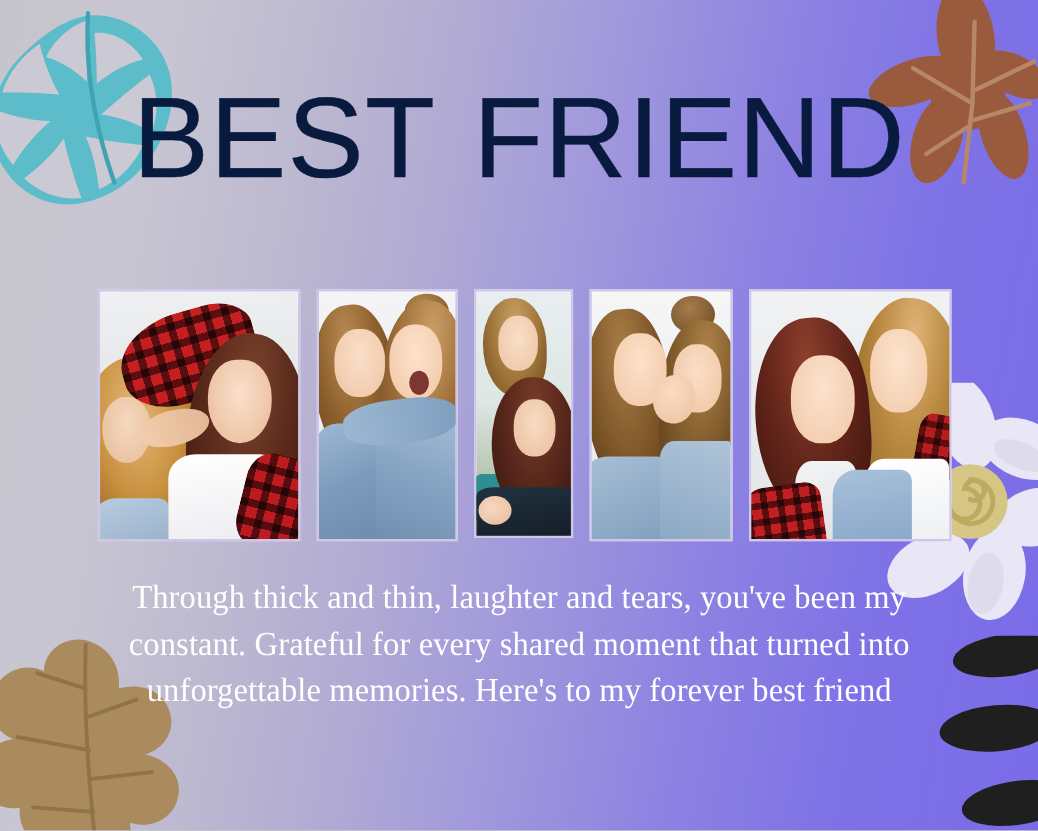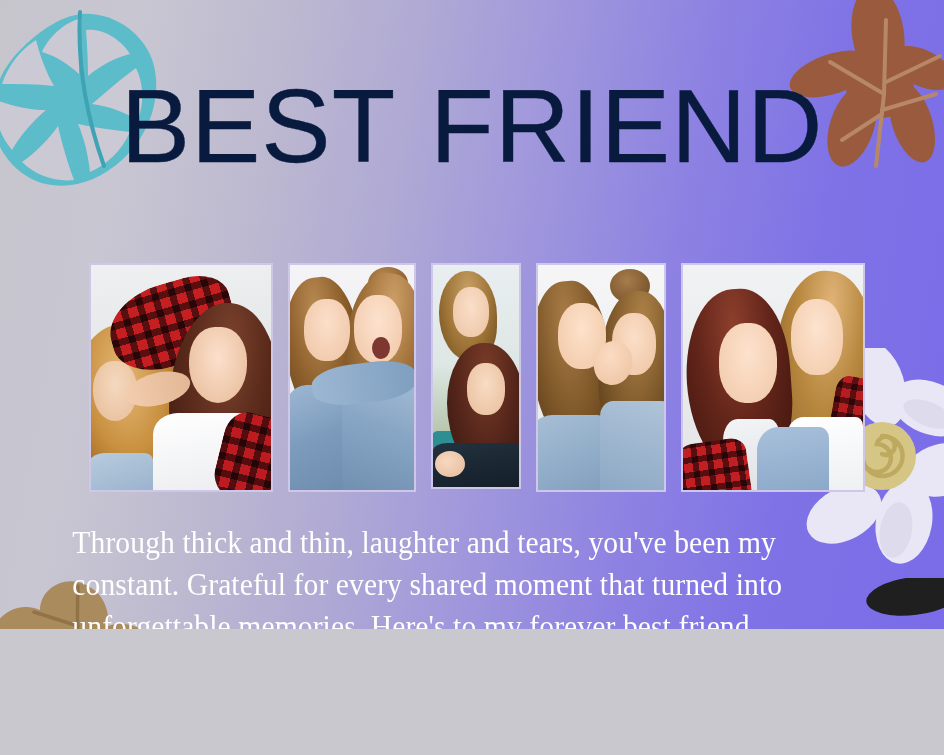--- a/index.html
+++ b/index.html
@@ -4,21 +4,21 @@
 <title>Best Friend Memories</title>
 <style>
   * { margin:0; padding:0; box-sizing:border-box; }
   html,body { width:944px; height:755px; overflow:hidden; }
   body {
     font-family:"Liberation Sans", sans-serif;
     background:#c9c8cf;
     position:relative;
   }
   #canvas {
-    position:absolute; left:0; top:0; width:944px; height:629px;
+    position:absolute; left:0; top:0; width:944px; height:755px;
     overflow:hidden;
     background:linear-gradient(100deg,
       #c6c5cc 0%,
       #c8c6d2 14%,
       #bcb8d0 28%,
       #b0aad4 40%,
       #a098dc 53%,
       #8d82e2 68%,
       #7f72e6 82%,
       #7a6ce8 100%);
@@ -217,21 +217,21 @@
   #photo-5 .plaid-r { left:150px; top:112px; width:40px; height:58px;
      background:
        repeating-linear-gradient(90deg, rgba(0,0,0,.5) 0 6px, rgba(0,0,0,0) 6px 15px),
        repeating-linear-gradient(0deg, rgba(0,0,0,.5) 0 6px, rgba(0,0,0,0) 6px 15px),
        #b51d21;
      border-radius:30% 24% 18% 20%; transform:rotate(10deg); }
 
   
   #body-text {
     position:absolute; left:60px; top:522px; width:824px;
-    text-align:left;
+    text-align:center;
     font-family:"Liberation Serif", serif;
     font-size:30.5px;
     line-height:42px;
     color:#ffffff;
     letter-spacing:.1px;
   }
   #body-text .line { display:block; transform:scaleX(0.97); }
 </style>
 </head>
 <body>

